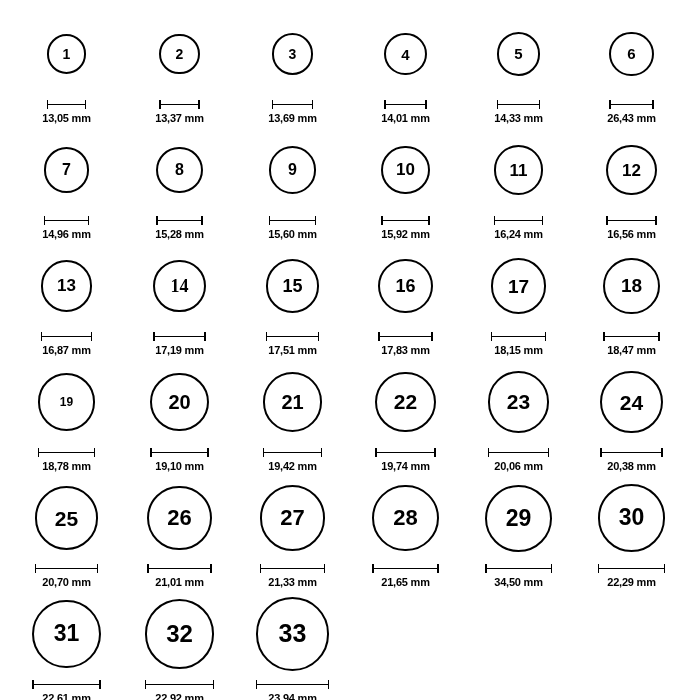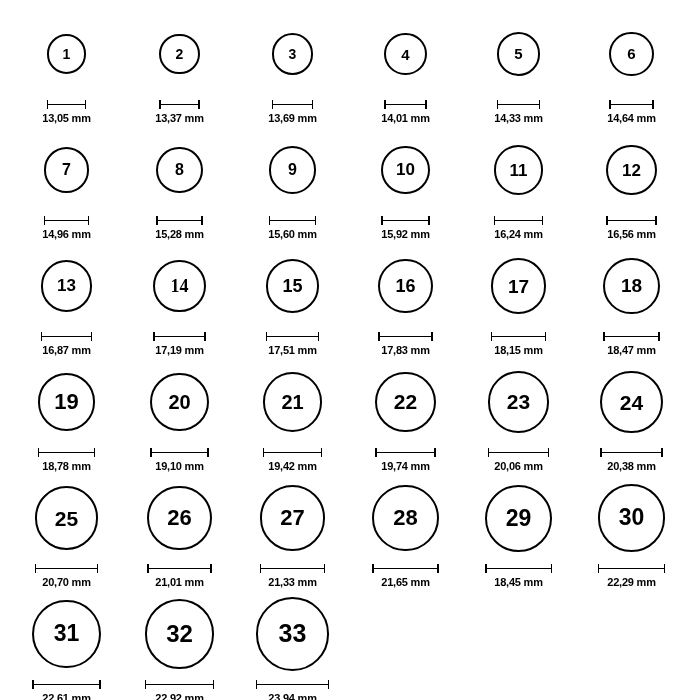--- a/index.html
+++ b/index.html
@@ -149,21 +149,21 @@
       </div>
       <div class="ring-cell">
         <div class="circle-wrap">
           <div class="ring-circle" style="width: 44.652px; height: 44.652px;">
             <span class="ring-number" style="font-size: 15px;">6</span>
           </div>
         </div>
         <div class="measure">
           <div class="bar" style="width: 44.652px;"></div>
         </div>
-        <div class="mm-label">14,64 mm</div>
+        <div class="mm-label">26,43 mm</div>
       </div>
     </div>
     <div class="ring-row">
       <div class="ring-cell">
         <div class="circle-wrap">
           <div class="ring-circle" style="width: 45.628px; height: 45.628px;">
             <span class="ring-number" style="font-size: 16px;">7</span>
           </div>
         </div>
         <div class="measure">
@@ -292,21 +292,21 @@
         <div class="measure">
           <div class="bar" style="width: 56.3335px;"></div>
         </div>
         <div class="mm-label">18,47 mm</div>
       </div>
     </div>
     <div class="ring-row">
       <div class="ring-cell">
         <div class="circle-wrap">
           <div class="ring-circle" style="width: 57.279px; height: 57.279px;">
-            <span class="ring-number" style="font-size: 22px;">19</span>
+            <span class="ring-number" style="font-size: 12px;">19</span>
           </div>
         </div>
         <div class="measure">
           <div class="bar" style="width: 57.279px;"></div>
         </div>
         <div class="mm-label">18,78 mm</div>
       </div>
       <div class="ring-cell">
         <div class="circle-wrap">
           <div class="ring-circle" style="width: 58.255px; height: 58.255px; text-align: center;">
@@ -410,21 +410,21 @@
       </div>
       <div class="ring-cell">
         <div class="circle-wrap">
           <div class="ring-circle" style="width: 67.0085px; height: 67.0085px; text-align: center;">
             <span class="ring-number" style="font-size: 23px;">29</span>
           </div>
         </div>
         <div class="measure">
           <div class="bar" style="width: 67.0085px;"></div>
         </div>
-        <div class="mm-label">18,45 mm</div>
+        <div class="mm-label">34,50 mm</div>
       </div>
       <div class="ring-cell">
         <div class="circle-wrap">
           <div class="ring-circle" style="width: 67.9845px; height: 67.9845px;">
             <span class="ring-number" style="font-size: 23px;">30</span>
           </div>
         </div>
         <div class="measure">
           <div class="bar" style="width: 67.9845px;"></div>
         </div>

